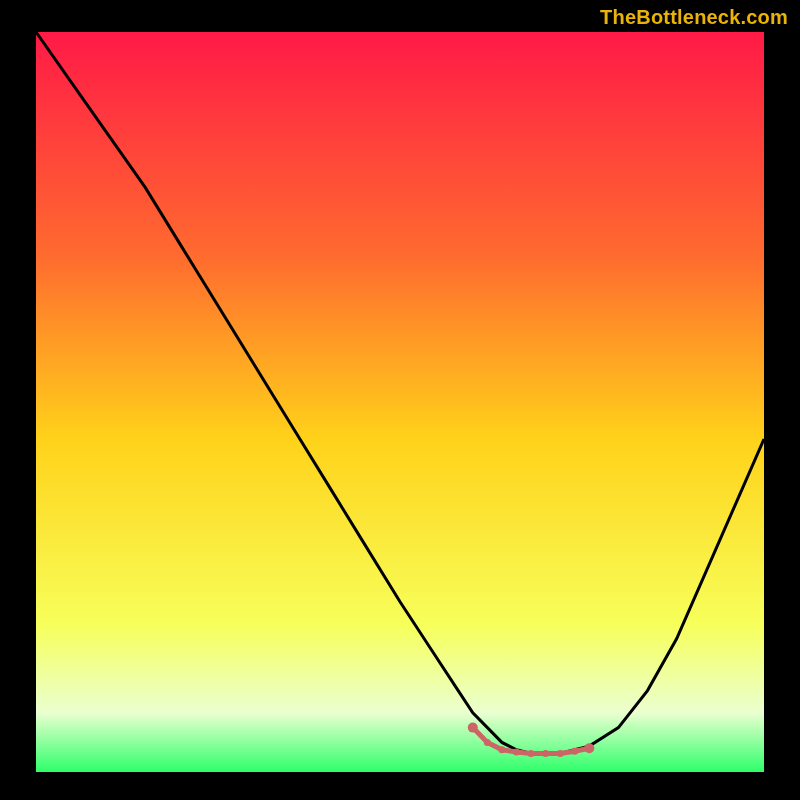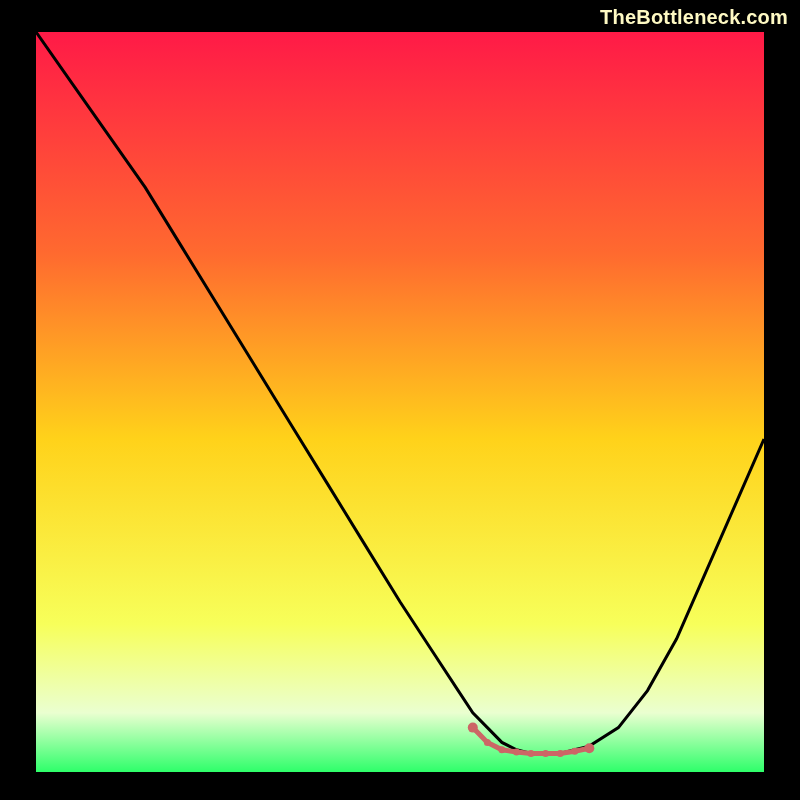--- a/index.html
+++ b/index.html
@@ -14,21 +14,21 @@
   .frame {
     position: relative;
     width: 800px;
     height: 800px;
     background: #000;
   }
   .watermark {
     position: absolute;
     top: 6px;
     right: 12px;
-    color: #fef9c3;
+    color: #eab308;
     font-size: 20px;
     font-weight: 600;
     letter-spacing: 0.2px;
     z-index: 5;
   }
   .plot-wrap {
     position: absolute;
     left: 36px;
     top: 32px;
     width: 728px;

